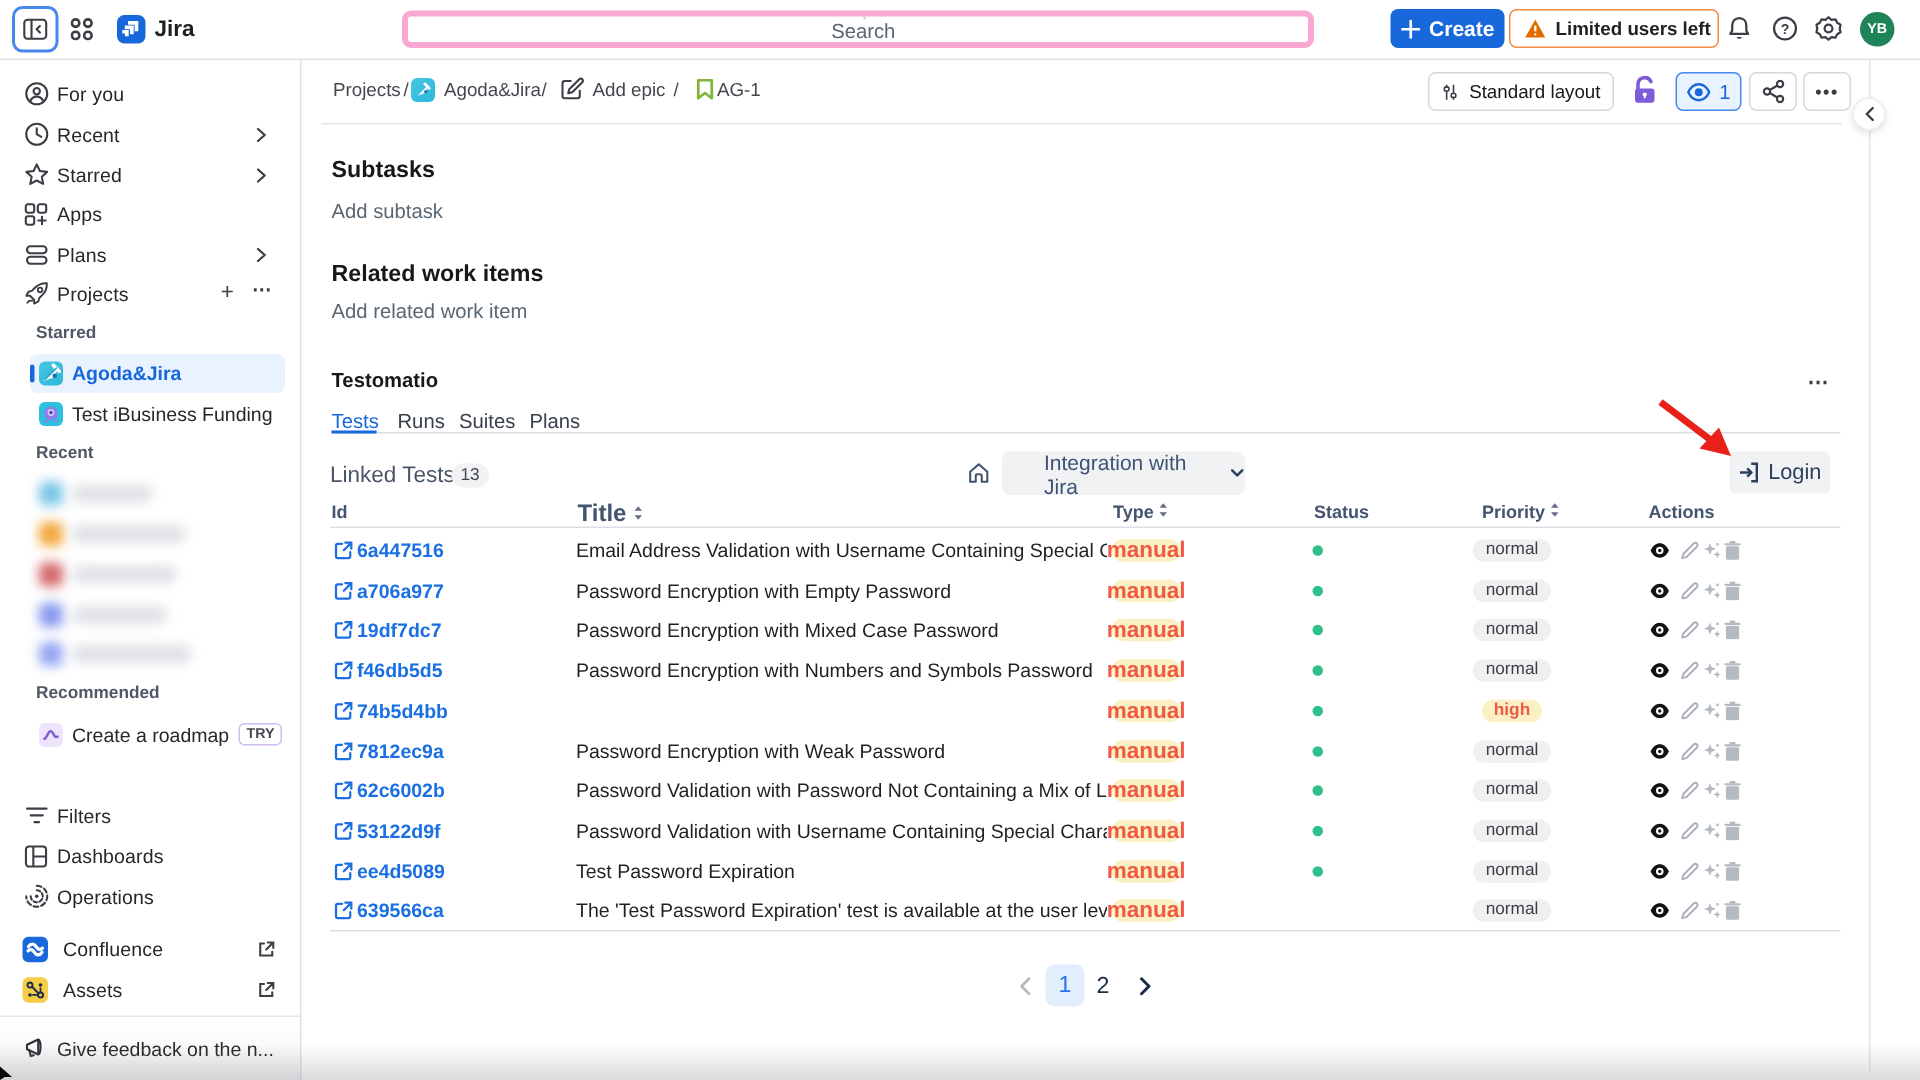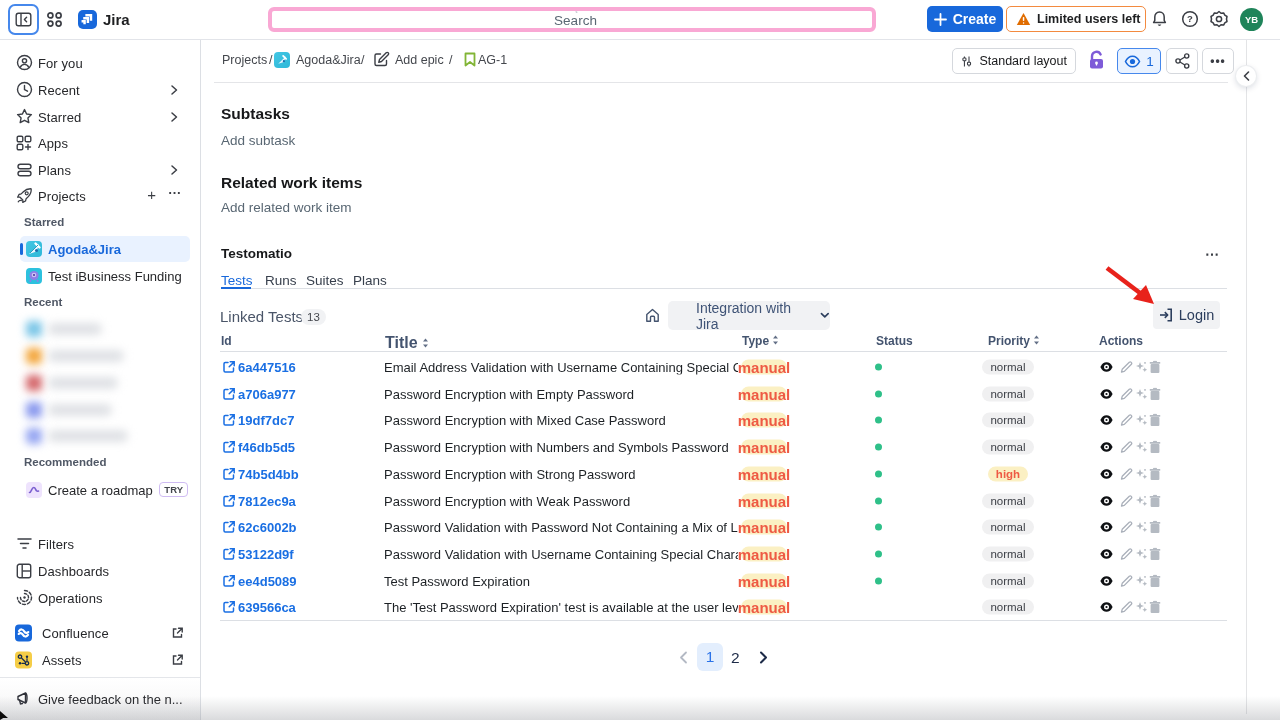--- a/index.html
+++ b/index.html
@@ -548,21 +548,20 @@
       <rect x="0.6" y="1.6" width="10.8" height="1.6" rx=".8" fill="#b4bac2"></rect>
       <rect x="4" y="0.2" width="4" height="1.6" rx=".8" fill="#b4bac2"></rect>
     </svg>
 </div>
 <div class="tr" style="top:460px;">
 <svg class="act" style="left:2px" width="14" height="14" viewBox="0 0 14 14">
       <path d="M6 2.5 H3.2 A1.2 1.2 0 0 0 2 3.7 V10.8 A1.2 1.2 0 0 0 3.2 12 H10.3 A1.2 1.2 0 0 0 11.5 10.8 V8" fill="none" stroke="#1a6fe3" stroke-width="1.5" stroke-linecap="round"></path>
       <path d="M8.2 1.8 H12.2 V5.8 M11.9 2.1 L7.2 6.8" fill="none" stroke="#1a6fe3" stroke-width="1.5" stroke-linecap="round"></path>
     </svg>
     <span class="idl">74b5d4bb</span>
-<span class="ttl">Password Encryption with Strong Password</span>
 <span class="badge-m">manual</span>
 <span class="dot"></span>
 <span class="prio hi">
       <span>high</span>
     </span>
 <svg class="act" style="left:880px" width="13" height="10" viewBox="0 0 13 10">
       <path d="M.4 5 C2 1.6 4 .2 6.5 .2 C9 .2 11 1.6 12.6 5 C11 8.4 9 9.8 6.5 9.8 C4 9.8 2 8.4 .4 5 Z" fill="#0f1114"></path>
       <circle cx="6.5" cy="5" r="2.5" fill="#fff"></circle>
       <circle cx="6.5" cy="5" r="1.1" fill="#0f1114"></circle>
     </svg>

